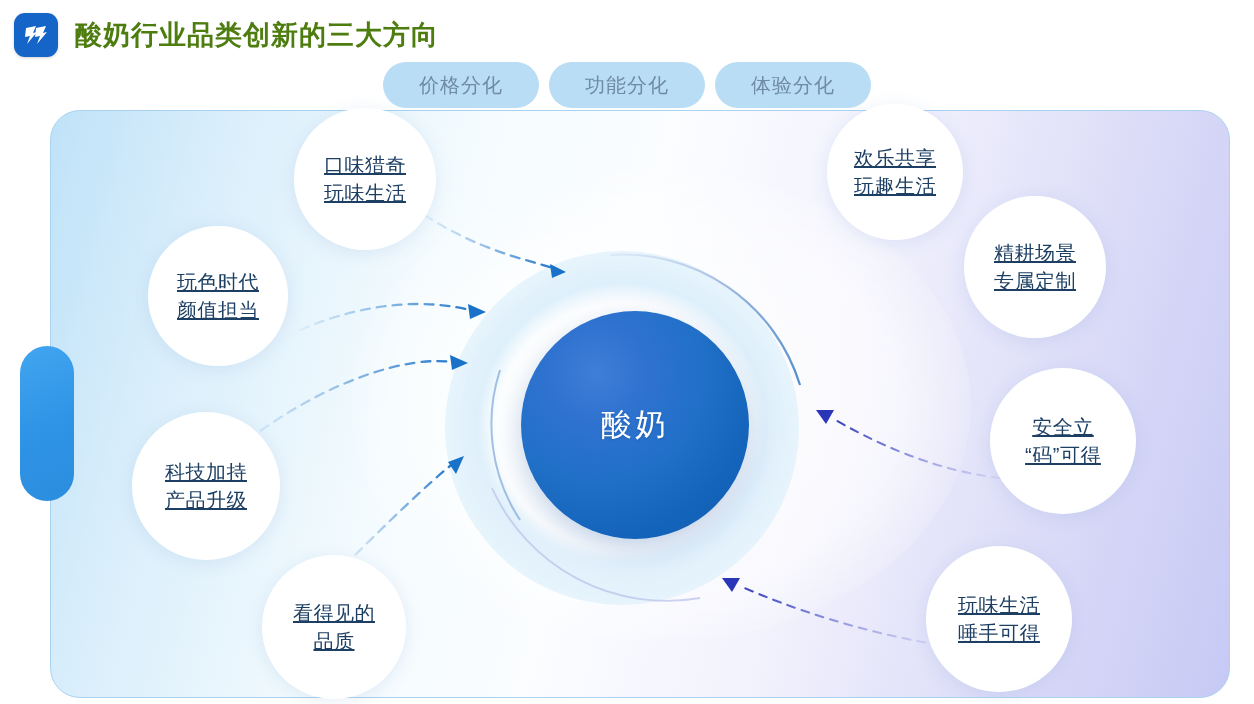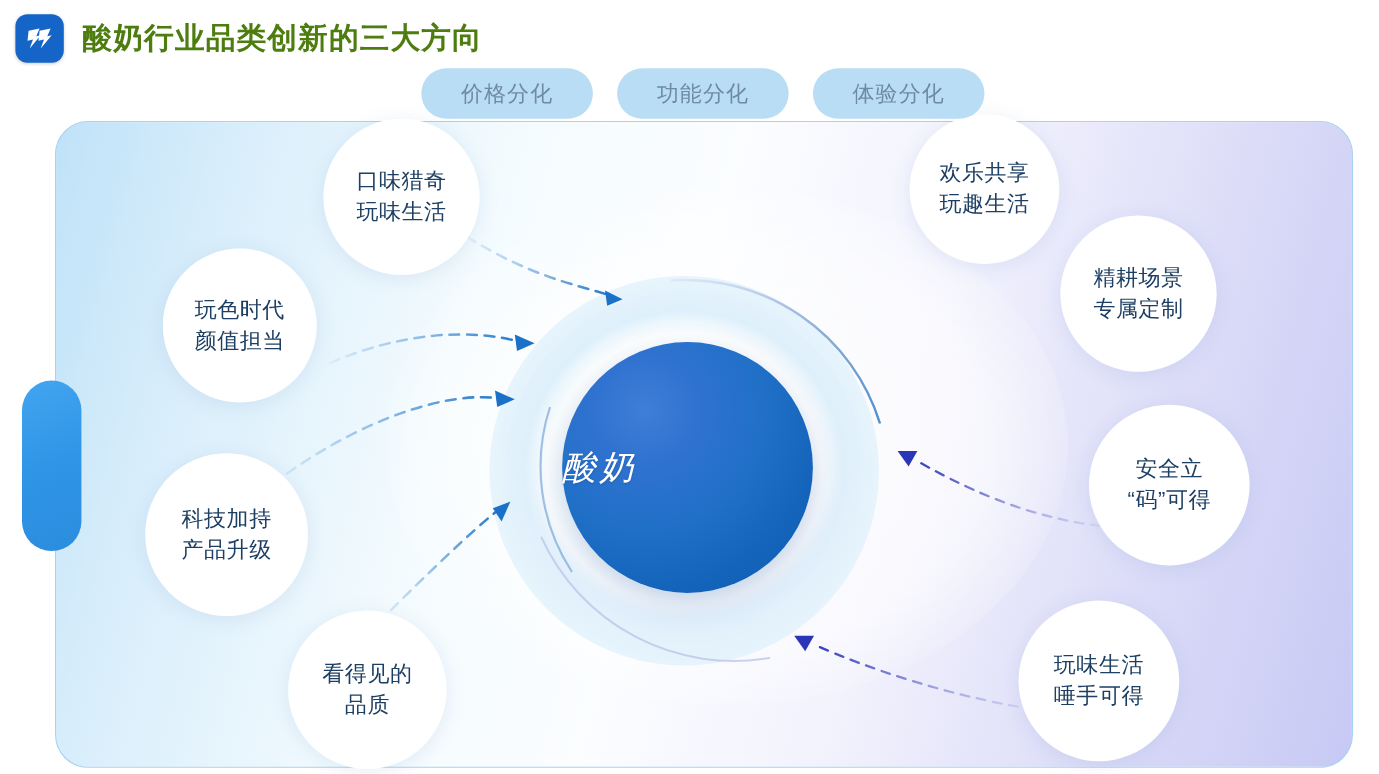--- a/index.html
+++ b/index.html
@@ -40,21 +40,21 @@
     color: #4d7c0f;
     letter-spacing: 1px;
     white-space: nowrap;
   }
 
   
   .tabs {
     position: absolute;
     left: 383px; top: 62px;
     display: flex;
-    gap: 22px;
+    gap: 10px;
     z-index: 35;
   }
   .tab-pill {
     width: 156px; height: 46px;
     border-radius: 23px;
     background: #b9ddf4;
     display: flex;
     align-items: center;
     justify-content: center;
     font-size: 20px;
@@ -128,29 +128,29 @@
     width: 326px; height: 326px;
     border-radius: 50%;
     background: radial-gradient(circle at 50% 45%,
        rgba(255,255,255,0) 56%,
        rgba(225,240,251,.9) 64%,
        rgba(240,248,254,.6) 84%,
        rgba(255,255,255,0) 100%);
   }
   .core {
     position: absolute;
-    left: 74px; top: 68px;
+    left: 84px; top: 68px;
     width: 228px; height: 228px;
     border-radius: 50%;
     background:
       radial-gradient(circle at 33% 27%, #3f7ed8 0%, #2f72cf 22%, #2070c8 48%, #1464bb 72%, #0f5cb0 100%);
     box-shadow: 0 10px 26px rgba(20,80,160,.25);
     display: flex;
     align-items: center;
-    font-style: italic;
+    justify-content: center;
   }
   .core-label {
     color: #ffffff;
     font-size: 31px;
     letter-spacing: 3px;
     text-shadow: 0 1px 2px rgba(0,40,90,.25);
   }
 
   
   .bubble {
@@ -162,21 +162,21 @@
     align-items: center;
     justify-content: center;
     text-align: center;
     color: #1d3f63;
     line-height: 1.42;
     z-index: 26;
     cursor: pointer;
     font-size: 20px;
     letter-spacing: .5px;
   }
-  .bubble span { display: block; }
+  .bubble span { display: block; text-decoration: underline; }
 
   
   .arrows {
     position: absolute;
     left: 0; top: 0;
     width: 1254px; height: 704px;
     z-index: 24;
     pointer-events: none;
   }
 </style>

